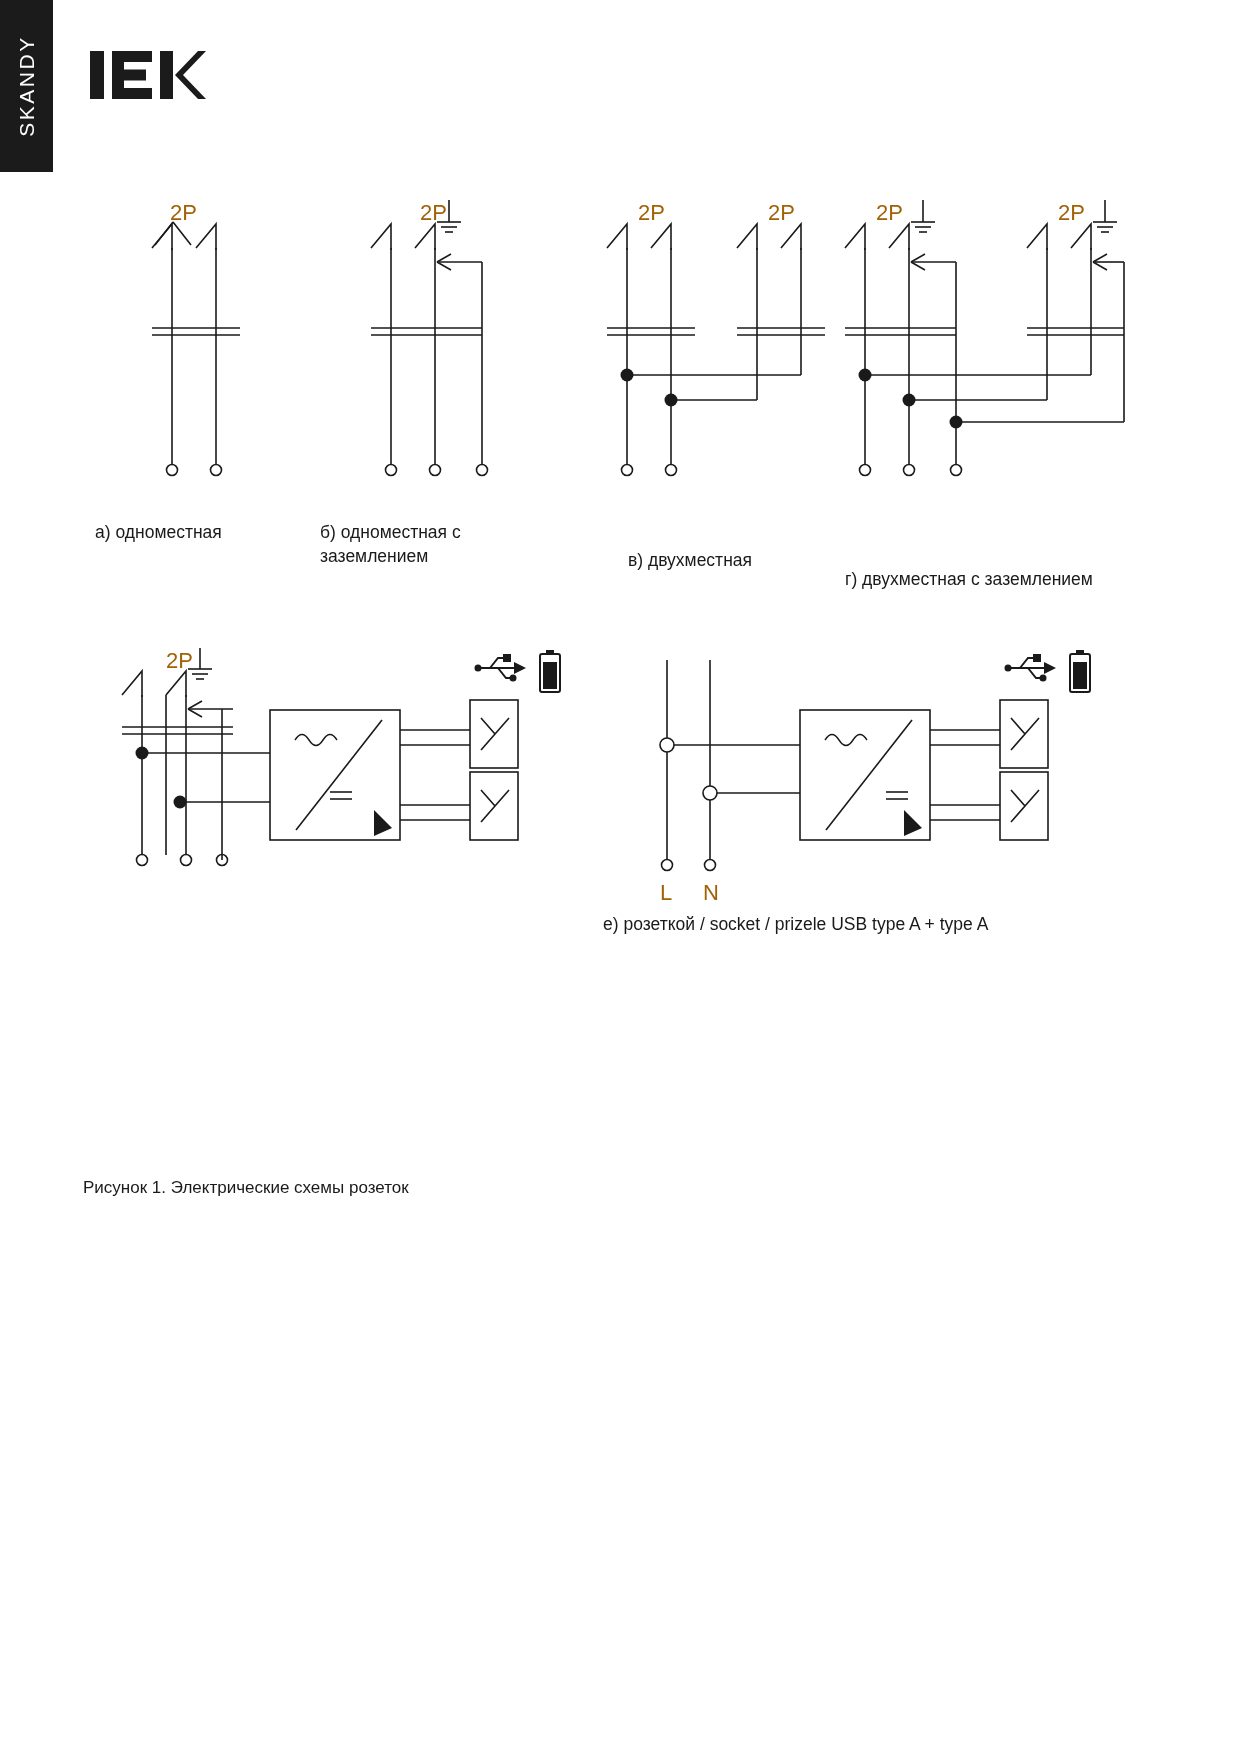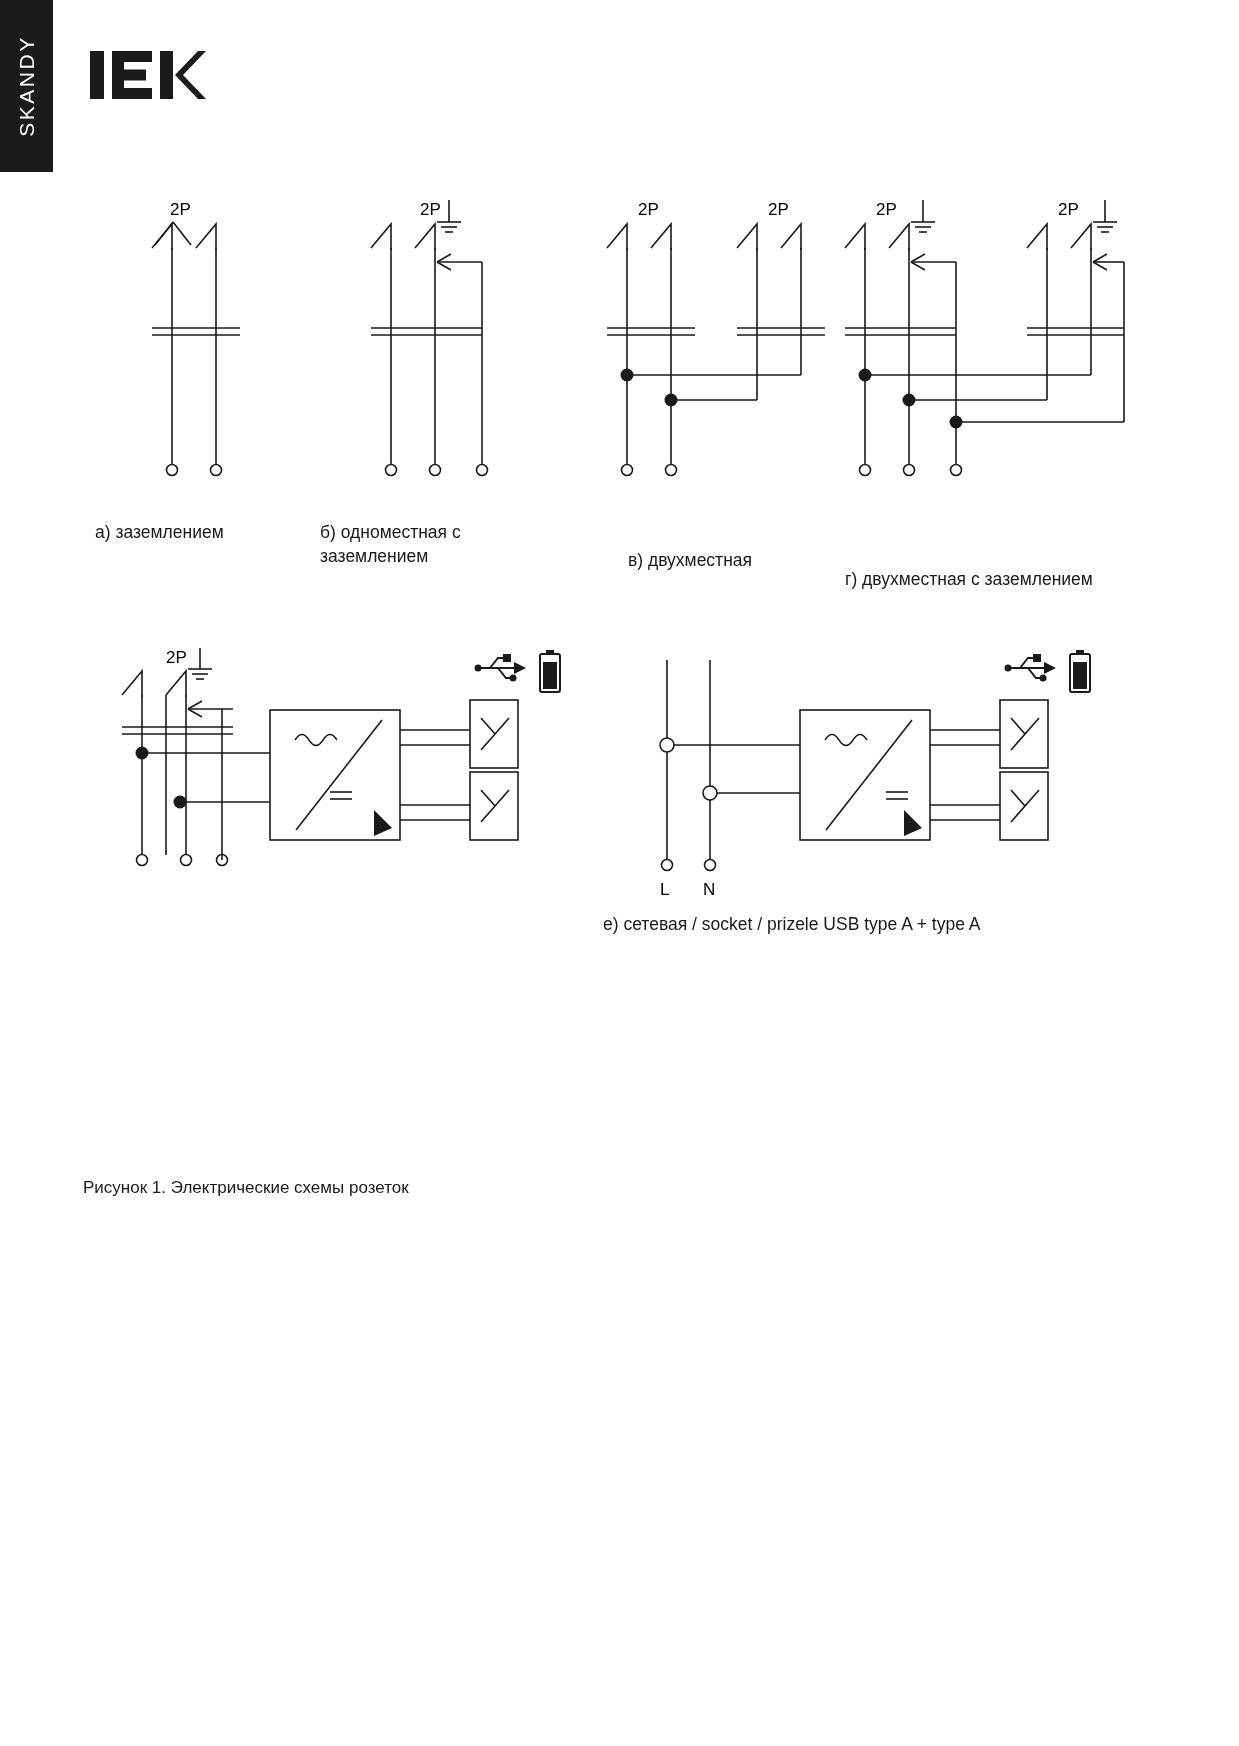--- a/index.html
+++ b/index.html
@@ -66,22 +66,22 @@
   }
   .cap {
     position: absolute;
     font-size: 17.5px;
     line-height: 24px;
     color: #1a1a1a;
     font-family: "Liberation Sans", sans-serif;
   }
   .lbl {
     position: absolute;
-    font-size: 17px;
-    color: #000000;
+    font-size: 22px;
+    color: #a16207;
     font-family: "Liberation Sans", sans-serif;
   }
   .figcap {
     position: absolute;
     left: 83px;
     top: 1178px;
     font-size: 17px;
     color: #1a1a1a;
     font-family: "Liberation Sans", sans-serif;
   }
@@ -328,21 +328,21 @@
 <div class="lbl" style="left:420px; top:200px;">2P</div>
 <div class="lbl" style="left:638px; top:200px;">2P</div>
 <div class="lbl" style="left:768px; top:200px;">2P</div>
 <div class="lbl" style="left:876px; top:200px;">2P</div>
 <div class="lbl" style="left:1058px; top:200px;">2P</div>
 <div class="lbl" style="left:166px; top:648px;">2P</div>
 
 <div class="lbl" style="left:660px; top:880px;">L</div>
 <div class="lbl" style="left:703px; top:880px;">N</div>
 
-<div class="cap" style="left:95px; top:520px; width:200px;">а) заземлением</div>
+<div class="cap" style="left:95px; top:520px; width:200px;">а) одноместная</div>
 <div class="cap" style="left:320px; top:520px; width:190px;">б) одноместная с заземлением</div>
 <div class="cap" style="left:628px; top:548px; width:200px;">в) двухместная</div>
 <div class="cap" style="left:845px; top:520px; width:320px;margin-top:47px;">г) двухместная с заземлением</div>
-<div class="cap" style="left:603px; top:912px; width:470px;">е) сетевая / socket / prizele USB type A + type A</div>
+<div class="cap" style="left:603px; top:912px; width:470px;">е) розеткой / socket / prizele USB type A + type A</div>
 
 <div class="figcap">Рисунок 1. Электрические схемы розеток</div>
 
 </div>
 
 </body></html>

